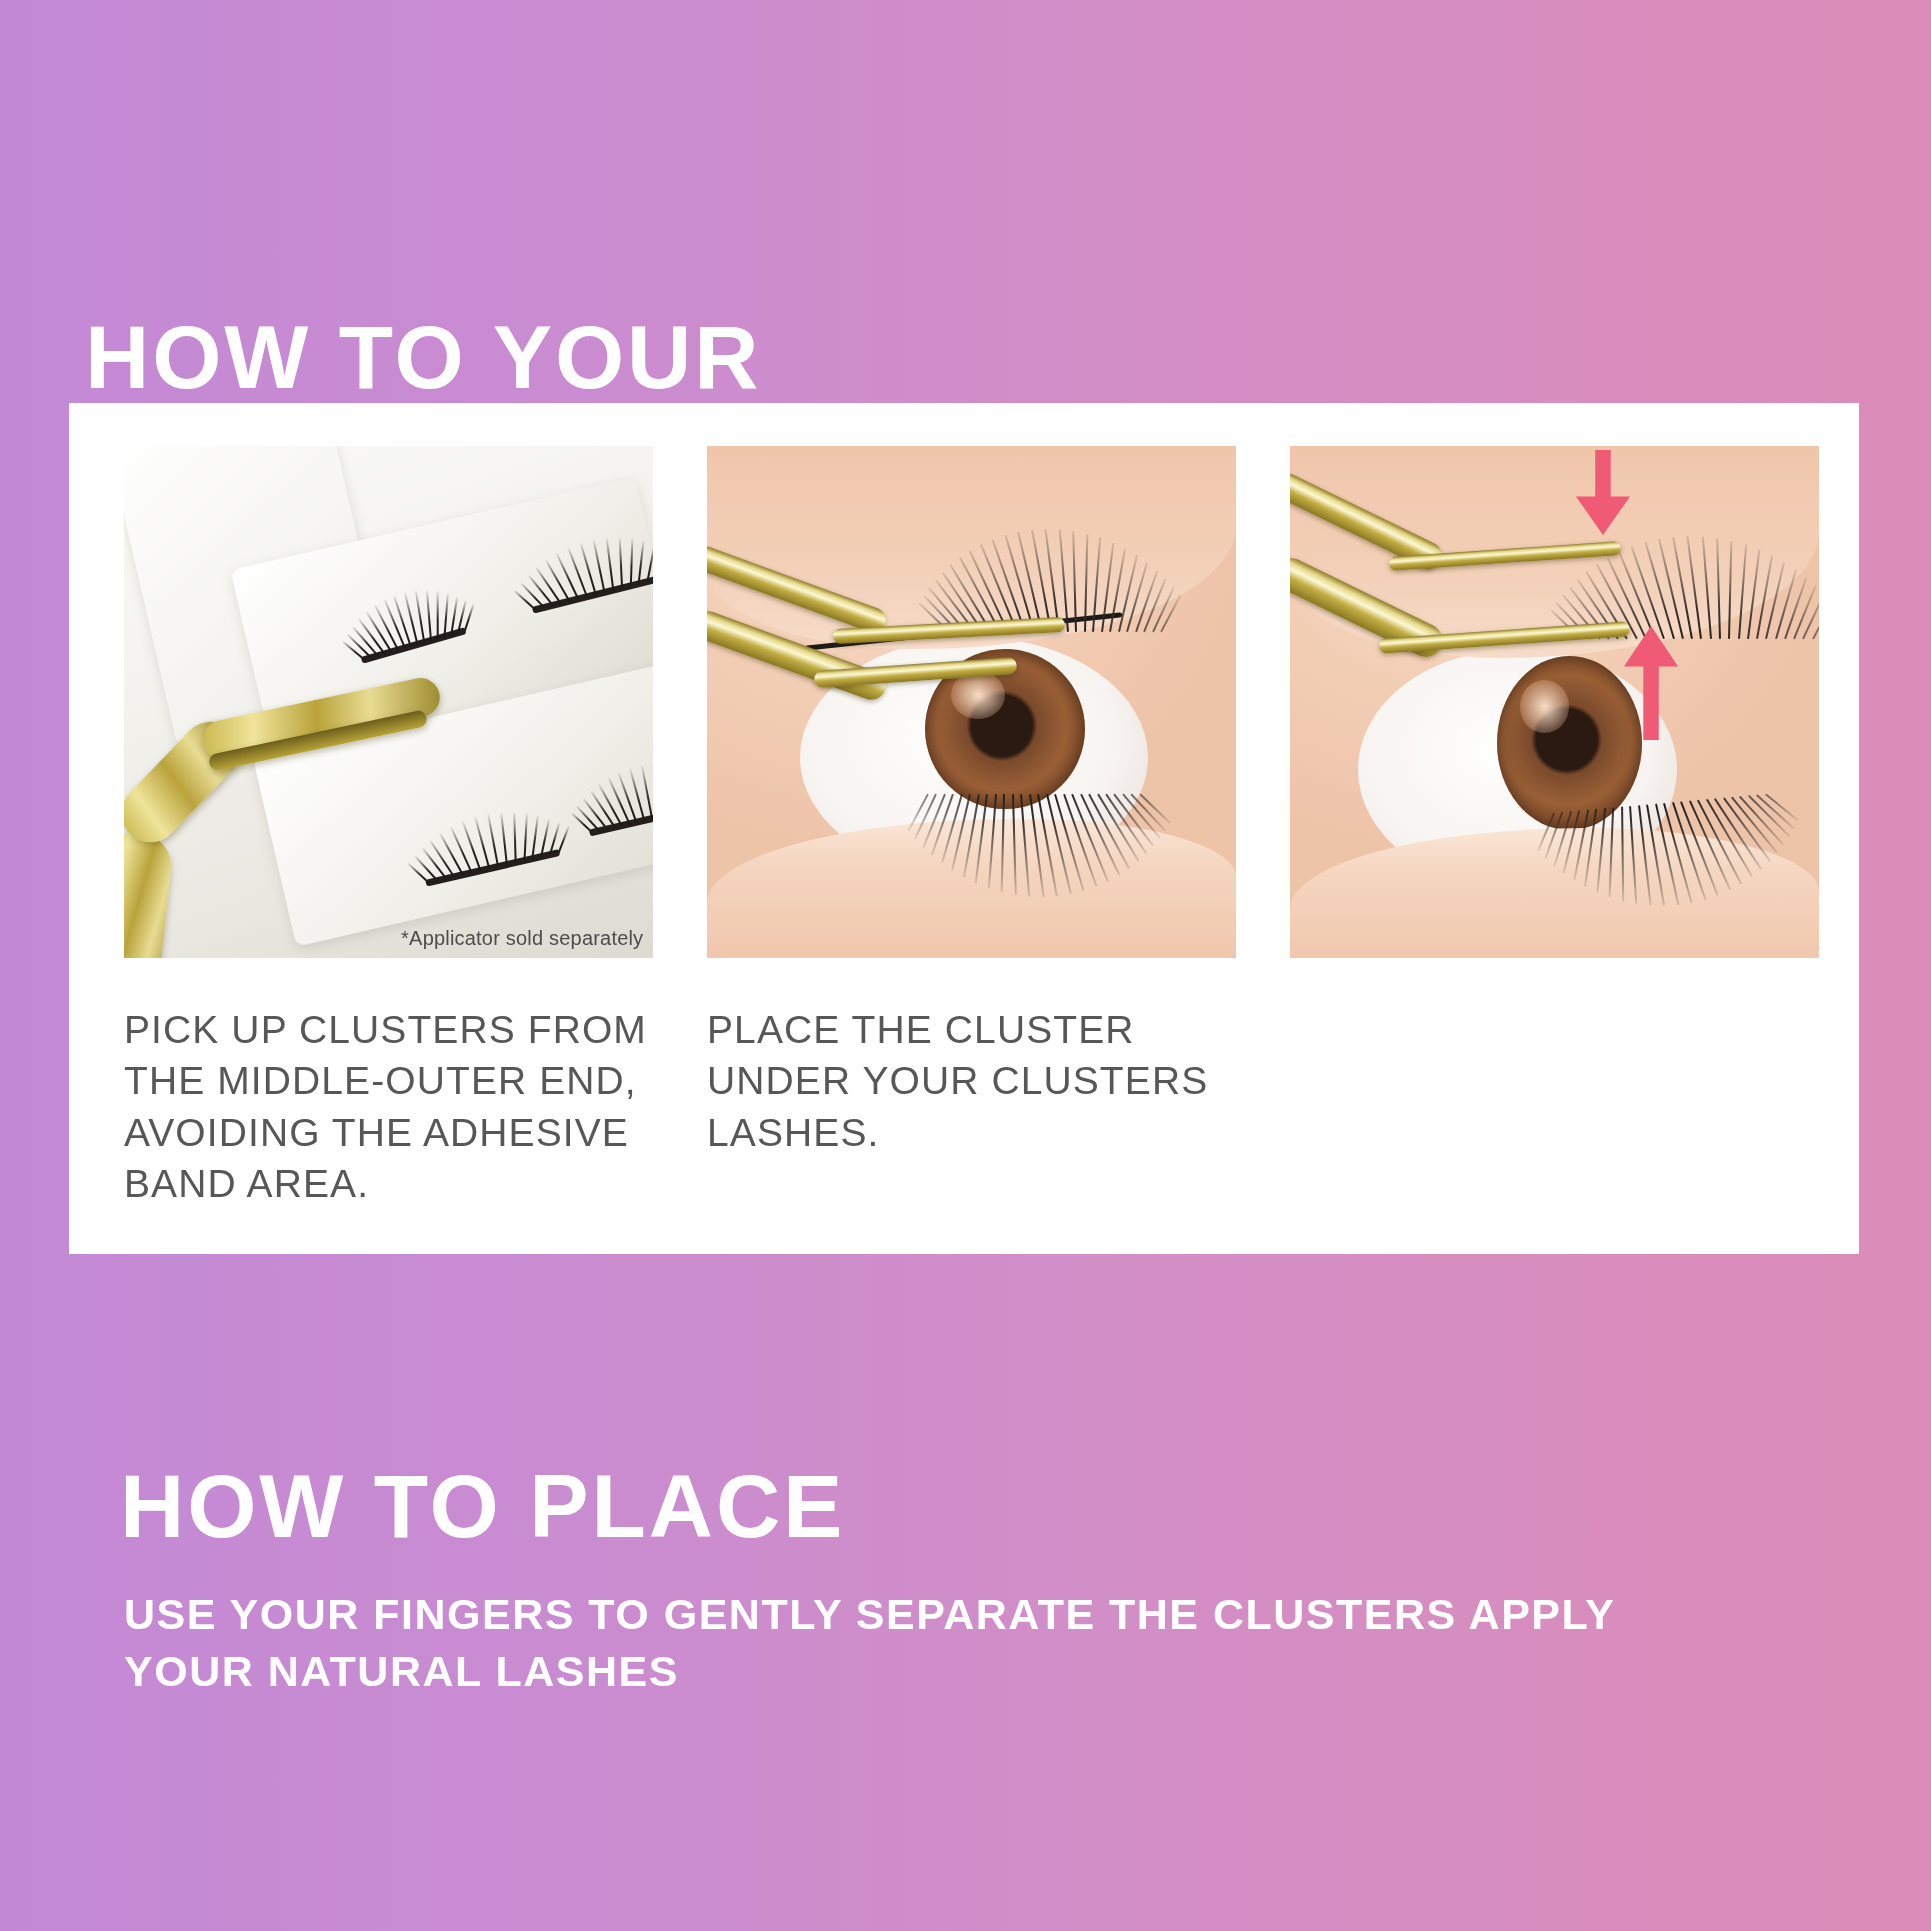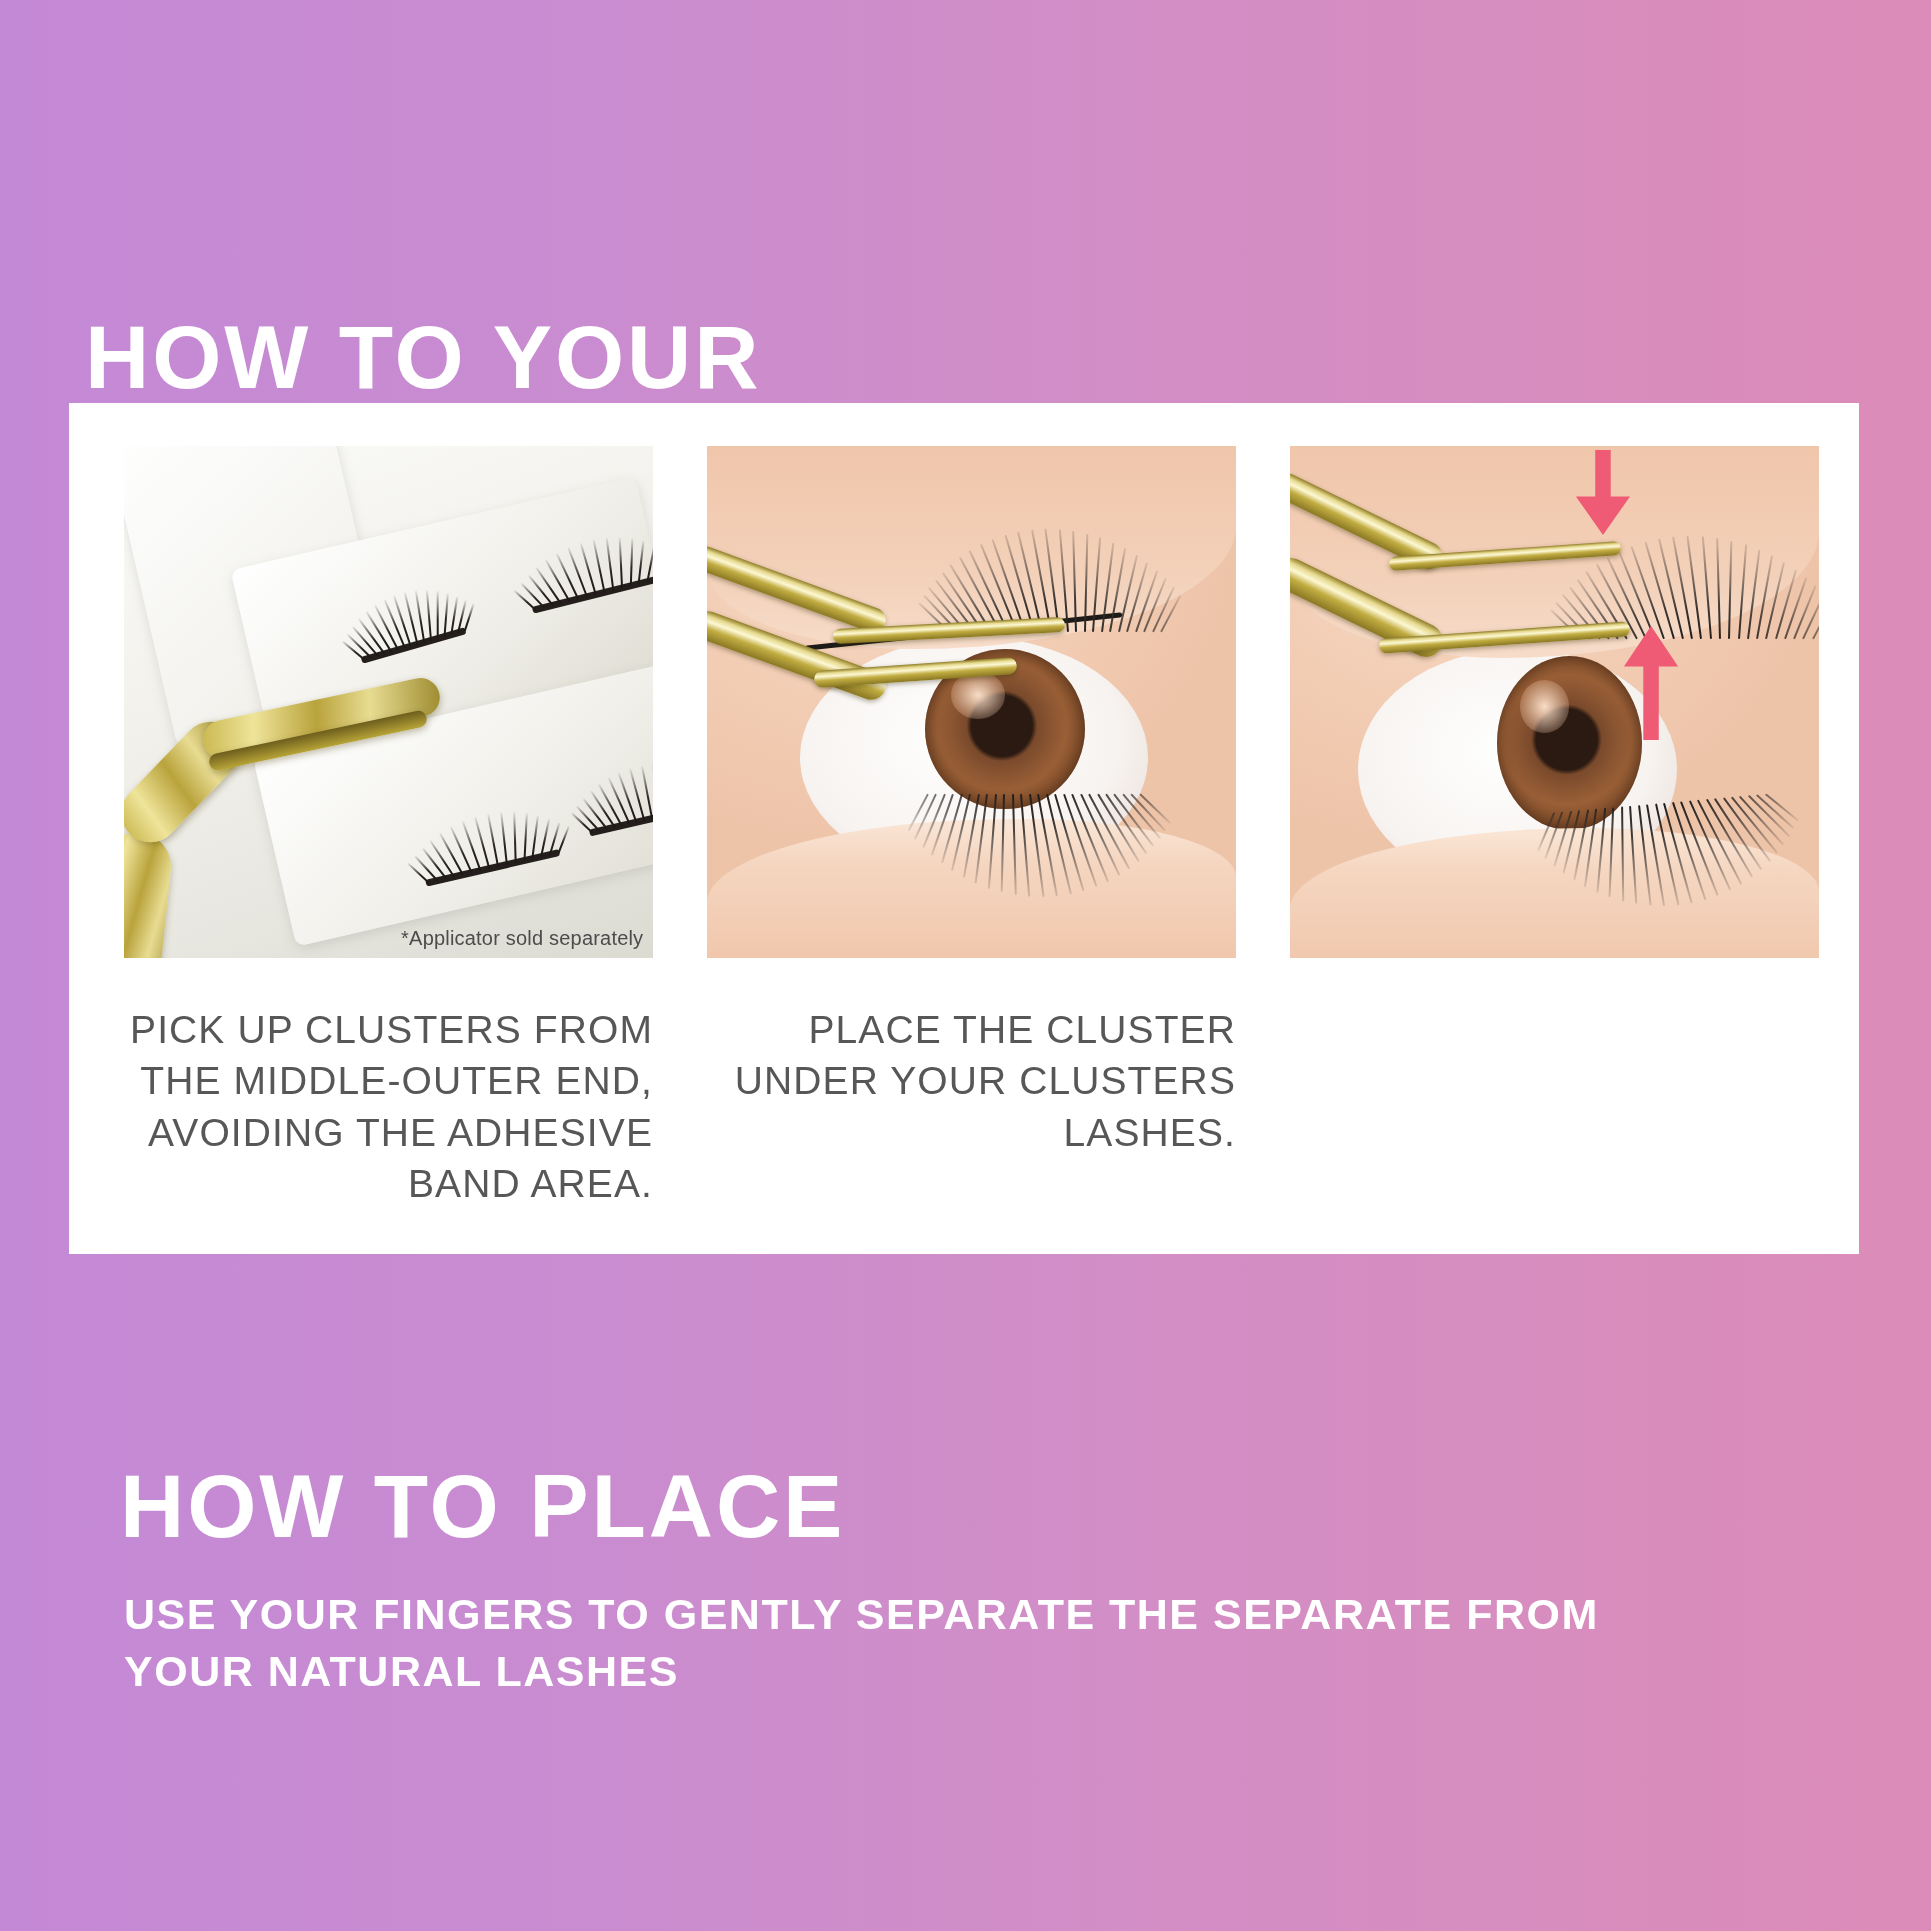--- a/index.html
+++ b/index.html
@@ -83,21 +83,20 @@
     overflow: hidden;
     background: #efeeea;
   }
   .caption {
     margin-top: 46px;
     font-size: 39px;
     line-height: 1.32;
     font-weight: 500;
     letter-spacing: 1.1px;
     color: #575757;
-    text-align: right;
   }
   .footnote {
     position: absolute;
     right: 9.7px;
     bottom: 7.7px;
     font-size: 20px;
     letter-spacing: 0.2px;
     color: #4c4c4c;
     font-weight: 400;
     z-index: 9;
@@ -508,16 +507,16 @@
               <polygon points="34,0 62,42 42,42 42,118 26,118 26,42 6,42" fill="#ef5b74"></polygon>
             </svg>
           </div>
         </div>
       </div>
 
     </div>
   </div>
 
   <h2 class="title-remove">HOW TO PLACE</h2>
-  <p class="remove-body">USE YOUR FINGERS TO GENTLY SEPARATE THE SEPARATE FROM YOUR NATURAL LASHES</p>
+  <p class="remove-body">USE YOUR FINGERS TO GENTLY SEPARATE THE CLUSTERS APPLY YOUR NATURAL LASHES</p>
 
 </div>
 
 
 </body></html>

